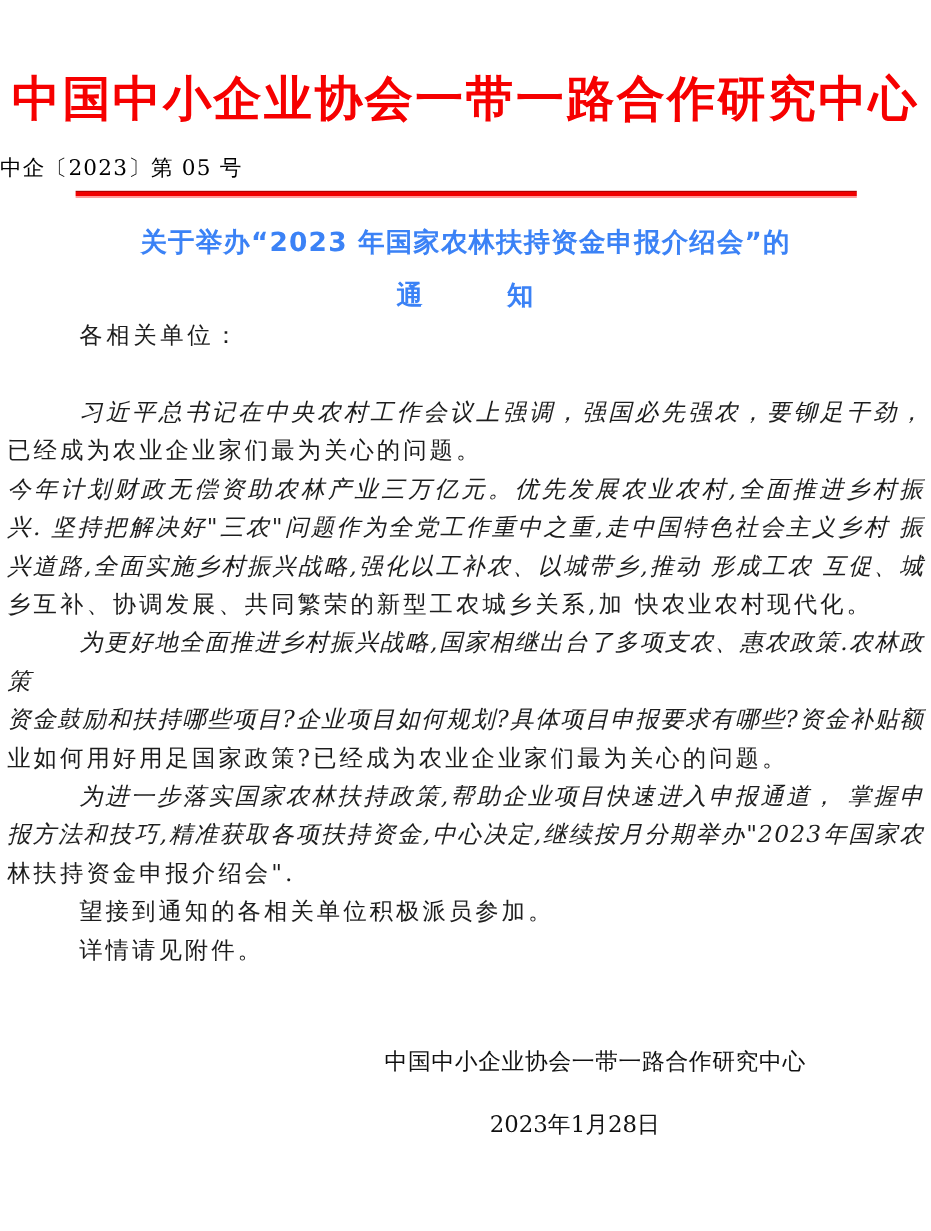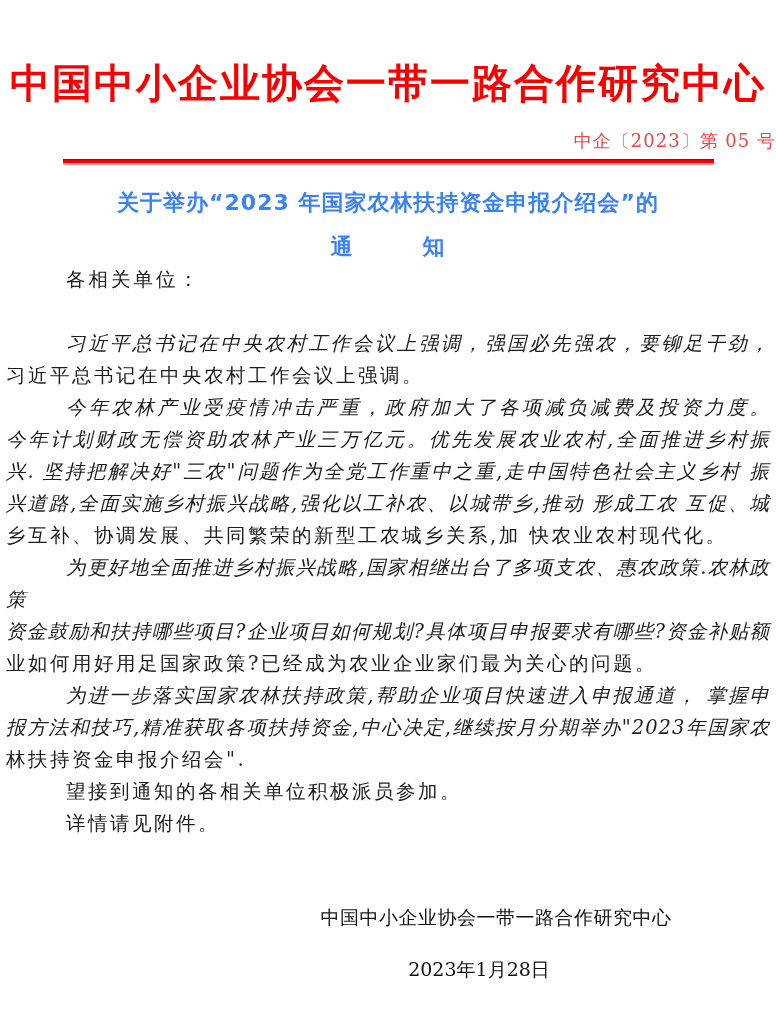--- a/index.html
+++ b/index.html
@@ -18,25 +18,25 @@
     font-size:40px;
     font-weight:bold;
     line-height:46px;
     letter-spacing:2px;
     color:#f60000;
     font-family:"DejaVu Serif","Liberation Serif",serif;
     white-space:nowrap;
   }
   .doc-number{
     margin-top:24px;
-    text-align:right;
+    text-align:left;
     font-size:18px;
     line-height:22px;
     letter-spacing:1px;
-    color:#ef4444;
+    color:#000000;
   }
   .red-line{
     width:651px;
     height:6px;
     margin:7px auto 0;
     background:linear-gradient(to bottom,#b30000 0 18%,#f00000 18% 72%,#ff9b9b 72% 100%);
   }
   .notice-title{
     margin:22px 10px 0;
     text-align:center;
@@ -106,23 +106,22 @@
 
   <div class="red-line"></div>
 
   <div class="notice-title">关于举办“2023 年国家农林扶持资金申报介绍会”的</div>
   <div class="notice-title notice-title-2">通　　　知</div>
 
   <div class="body-text">
     <div class="salutation">各相关单位：</div>
 
     <div class="bline j ind para-first">习近平总书记在中央农村工作会议上强调，强国必先强农，要铆足干劲，</div>
-    <div class="bline end">习近平总书记在中央农村工作会议上强调。</div>
+    <div class="bline end">已经成为农业企业家们最为关心的问题。</div>
 
-    <div class="bline j ind">今年农林产业受疫情冲击严重，政府加大了各项减负减费及投资力度。</div>
     <div class="bline j">今年计划财政无偿资助农林产业三万亿元。优先发展农业农村,全面推进乡村振</div>
     <div class="bline j">兴. 坚持把解决好"三农"问题作为全党工作重中之重,走中国特色社会主义乡村 振</div>
     <div class="bline j">兴道路,全面实施乡村振兴战略,强化以工补农、以城带乡,推动 形成工农 互促、城</div>
     <div class="bline end">乡互补、协调发展、共同繁荣的新型工农城乡关系,加 快农业农村现代化。</div>
 
     <div class="bline j ind">为更好地全面推进乡村振兴战略,国家相继出台了多项支农、惠农政策.农林政策</div>
     <div class="bline j">资金鼓励和扶持哪些项目?企业项目如何规划?具体项目申报要求有哪些?资金补贴额</div>
     <div class="bline end">业如何用好用足国家政策?已经成为农业企业家们最为关心的问题。</div>
 
     <div class="bline j ind">为进一步落实国家农林扶持政策,帮助企业项目快速进入申报通道， 掌握申</div>

